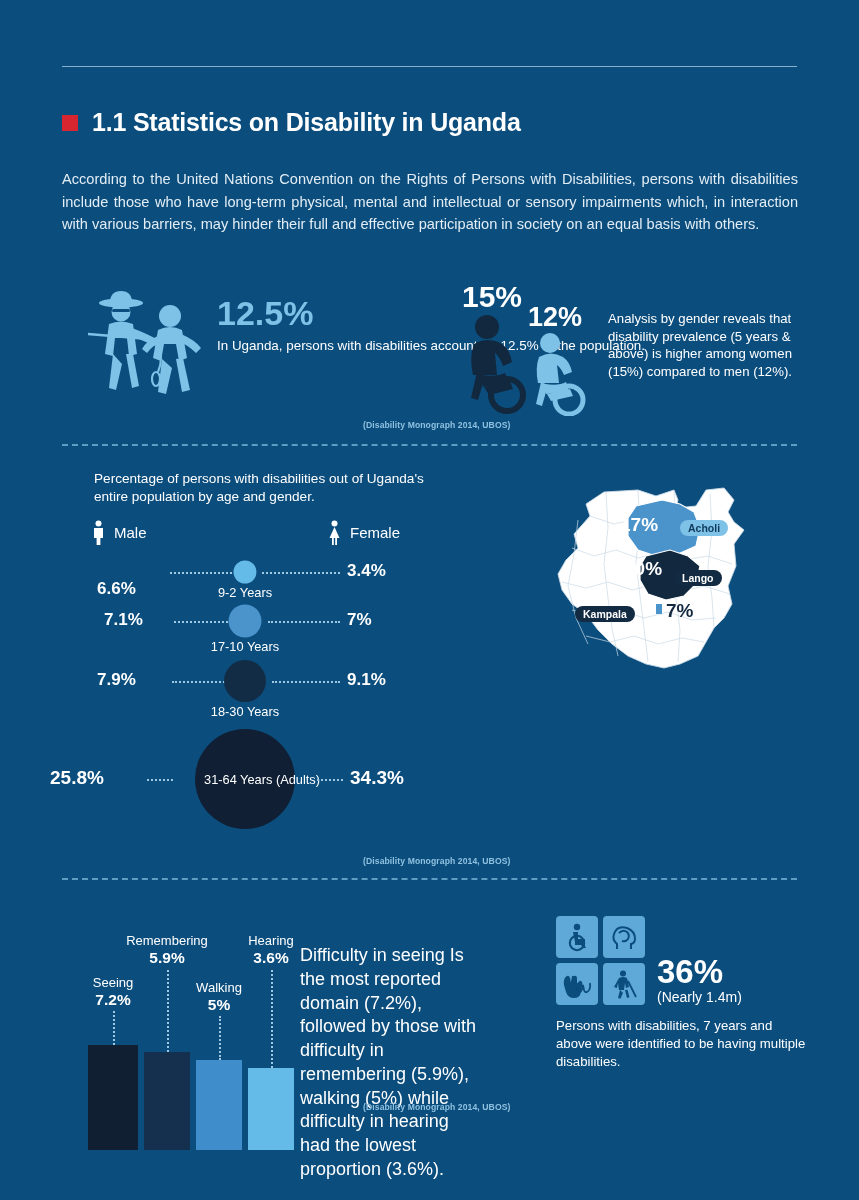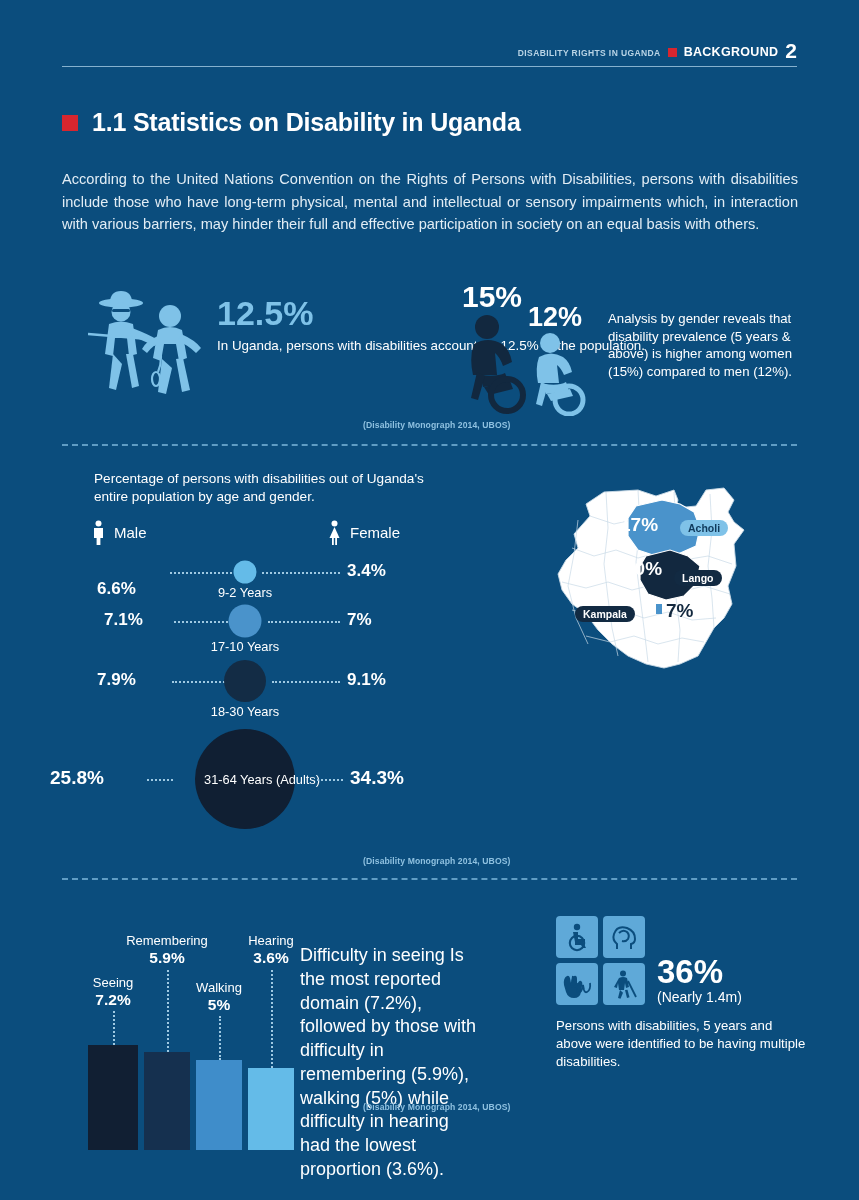--- a/index.html
+++ b/index.html
@@ -141,28 +141,20 @@
   .multi-num{margin-left:12px;padding-top:40px;}
   .multi-36{font-size:33px;font-weight:bold;line-height:.95;}
   .multi-sub{font-size:14px;margin-top:2px;}
   .multi-desc{margin-top:12px;font-size:13.2px;line-height:1.34;}
 </style>
 </head>
 <body>
 
 <div class="page">
 
-  <div class="header">
-    <div class="header-inner">
-      <span class="hdr-doc">DISABILITY RIGHTS IN UGANDA</span>
-      <span class="hdr-sq"></span>
-      <span class="hdr-sec">BACKGROUND</span>
-      <span class="hdr-num">2</span>
-    </div>
-  </div>
   <div class="header-rule"></div>
 
   <div class="title-row">
     <span class="title-sq"></span>
     <span class="title-txt">1.1 Statistics on Disability in Uganda</span>
   </div>
 
   <div class="intro">According to the United Nations Convention on the Rights of Persons with Disabilities, persons with disabilities include those who have long-term physical, mental and intellectual or sensory impairments which, in interaction with various barriers, may hinder their full and effective participation in society on an equal basis with others.</div>
 
   <div class="band1-left">
@@ -410,16 +402,16 @@
               <path d="M19 12 L27 28" stroke="#0b4d7d" stroke-width="1.8" fill="none"></path>
             </g>
           </svg>
         </div>
       </div>
       <div class="multi-num">
         <div class="multi-36">36%</div>
         <div class="multi-sub">(Nearly 1.4m)</div>
       </div>
     </div>
-    <div class="multi-desc">Persons with disabilities, 5 years and above were identified to be having multiple disabilities.</div>
+    <div class="multi-desc">Persons with disabilities, 7 years and above were identified to be having multiple disabilities.</div>
   </div>
 
 </div>
 
 </body></html>

